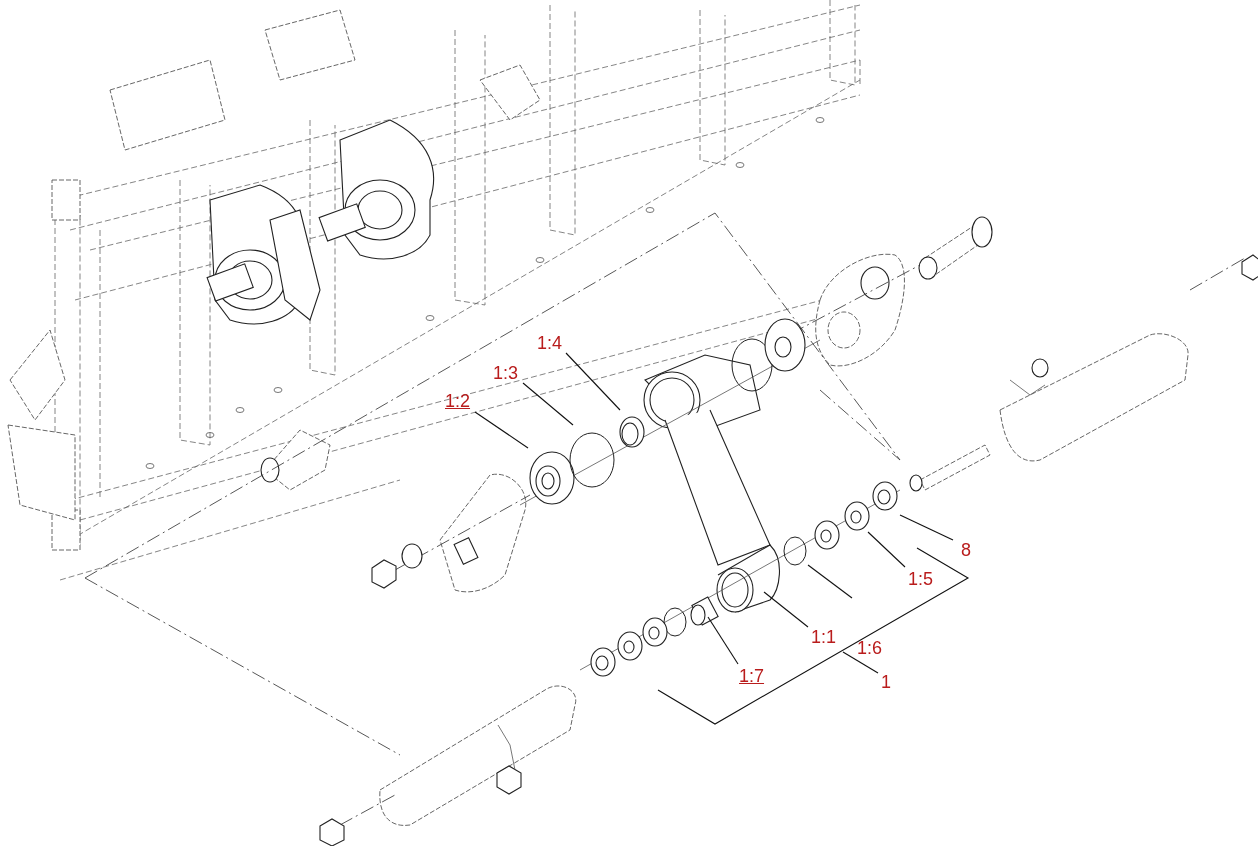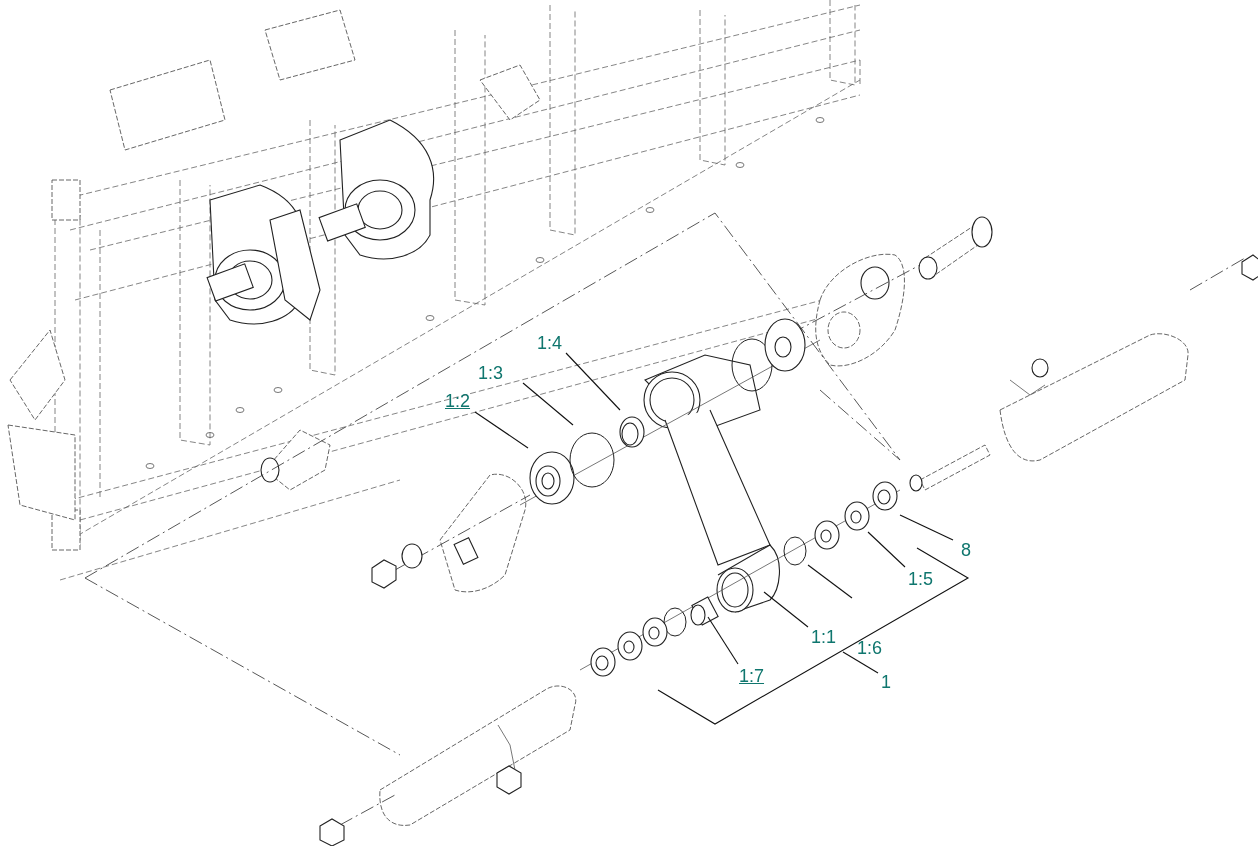--- a/index.html
+++ b/index.html
@@ -5,21 +5,21 @@
   html, body { margin: 0; padding: 0; background: #ffffff; }
   body { width: 1258px; height: 846px; overflow: hidden; position: relative; font-family: "Liberation Sans", sans-serif; }
   #diagram { position: absolute; left: 0; top: 0; width: 1258px; height: 846px; }
   .ln { fill: none; stroke: #222; stroke-width: 1; }
   .thin { fill: none; stroke: #555; stroke-width: 0.8; }
   .dash { fill: none; stroke: #444; stroke-width: 0.9; stroke-dasharray: 14 4 2 4; }
   .hid { fill: none; stroke: #666; stroke-width: 0.8; stroke-dasharray: 6 3; }
   .part { fill: #fff; stroke: #222; stroke-width: 1.1; }
   .partg { fill: #fff; stroke: #555; stroke-width: 0.9; stroke-dasharray: 5 2; }
   .leader { fill: none; stroke: #111; stroke-width: 1.1; }
-  .callout { position: absolute; font-family: "Liberation Sans", sans-serif; font-size: 18px; color: #0f766e; line-height: 1; white-space: nowrap; }
+  .callout { position: absolute; font-family: "Liberation Sans", sans-serif; font-size: 18px; color: #b91c1c; line-height: 1; white-space: nowrap; }
 </style>
 </head>
 <body>
 
 <svg id="diagram" viewBox="0 0 1258 846" xmlns="http://www.w3.org/2000/svg">
 
   <g>
 
     <path class="hid" d="M60 200 L860 5"></path>
     <path class="hid" d="M70 230 L860 30"></path>
@@ -186,20 +186,20 @@
     <line class="leader" x1="852" y1="598" x2="808" y2="565"></line>
     <line class="leader" x1="808" y1="627" x2="764" y2="592"></line>
     <line class="leader" x1="738" y1="664" x2="708" y2="617"></line>
     <line class="leader" x1="878" y1="673" x2="843" y2="652"></line>
 
     <polyline class="leader" points="917,548 968,578 715,724 658,690"></polyline>
   </g>
 </svg>
 
 <div class="callout" style="left:445px;top:392px;text-decoration:underline;">1:2</div>
-<div class="callout" style="left:478px;top:364px;">1:3</div>
+<div class="callout" style="left:493px;top:364px;">1:3</div>
 <div class="callout" style="left:537px;top:334px;">1:4</div>
 <div class="callout" style="left:961px;top:541px;">8</div>
 <div class="callout" style="left:908px;top:570px;text-align:right;">1:5</div>
 <div class="callout" style="left:857px;top:599px;margin-top:40px;">1:6</div>
 <div class="callout" style="left:811px;top:628px;">1:1</div>
 <div class="callout" style="left:739px;top:667px;text-decoration:underline;">1:7</div>
 <div class="callout" style="left:881px;top:673px;">1</div>
 
 </body></html>

